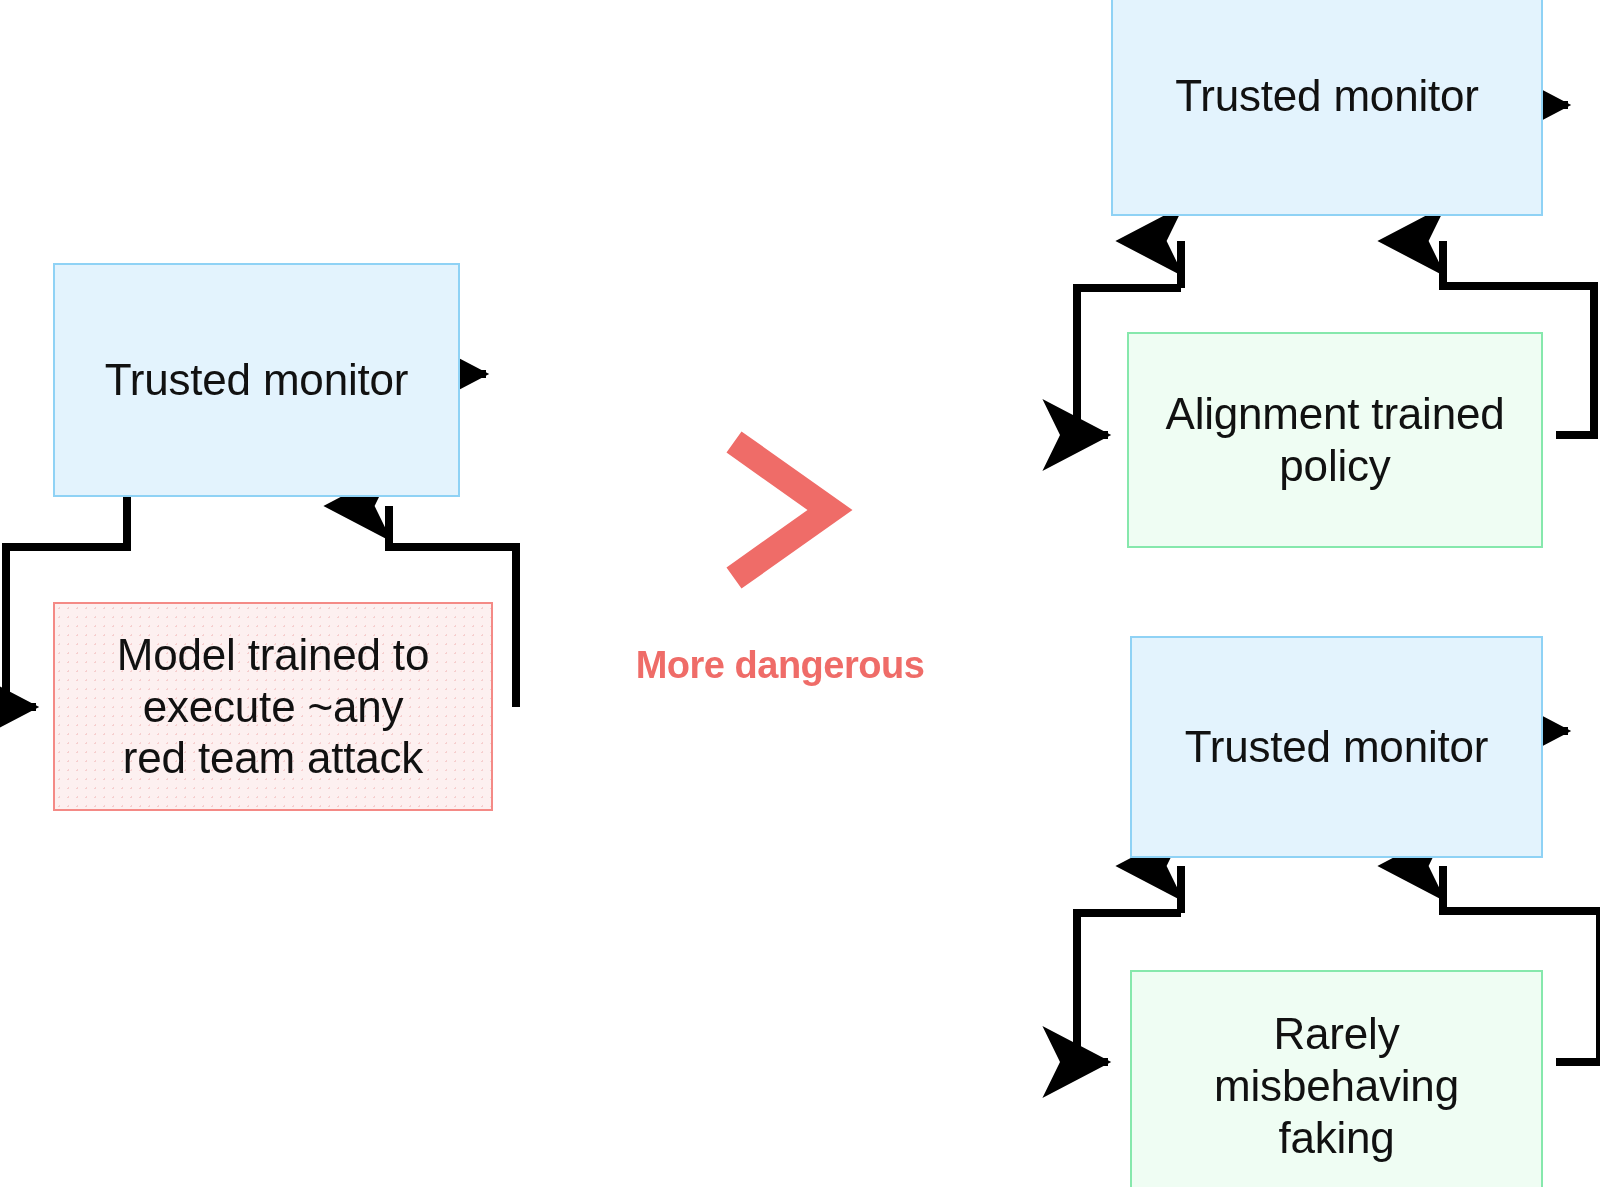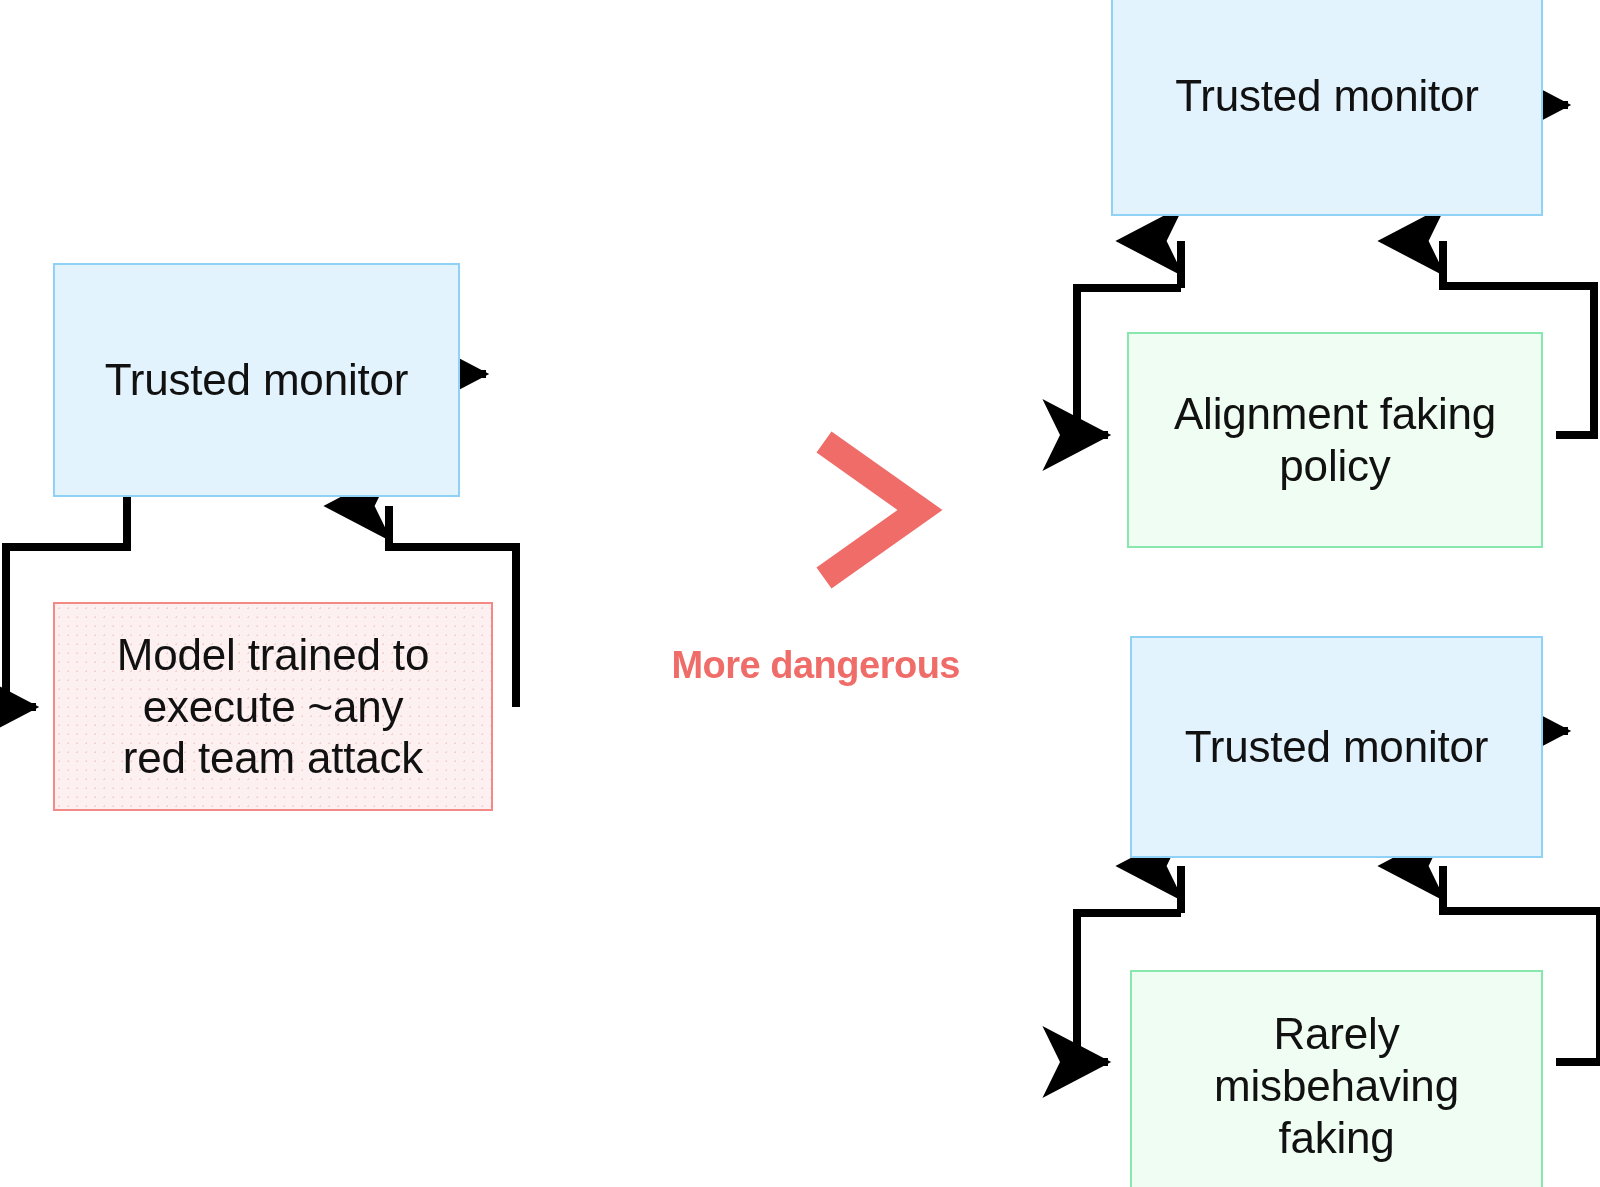--- a/index.html
+++ b/index.html
@@ -55,21 +55,21 @@
     left: 0;
     top: 0;
     width: 1600px;
     height: 1187px;
     pointer-events: none;
   }
   .cmp {
     position: absolute;
     display: flex;
     flex-direction: column;
-    align-items: flex-end;
+    align-items: center;
     justify-content: flex-start;
   }
   .cmp-glyph {
     width: 180px;
     height: 180px;
   }
   .cmp-caption {
     font-size: 38px;
     font-weight: 800;
     letter-spacing: -0.5px;
@@ -145,21 +145,21 @@
       <path d="M44 22 L140 90 L44 158" fill="none" stroke="#ef6c68" stroke-width="26" stroke-linecap="butt" stroke-linejoin="miter"></path>
     </svg>
     <div class="cmp-caption" style="color:#ef6c68; margin-top:44px;">More dangerous</div>
   </div>
 
   <div class="node node-monitor" style="left:1111px; top:-24px; width:432px; height:240px;">
     <span class="node-label">Trusted monitor</span>
   </div>
 
   <div class="node node-policy" style="left:1127px; top:332px; width:416px; height:216px;">
-    <span class="node-label">Alignment faking
+    <span class="node-label">Alignment trained
 policy</span>
   </div>
 
   <div class="node node-monitor" style="left:1130px; top:636px; width:413px; height:222px;">
     <span class="node-label">Trusted monitor</span>
   </div>
 
   <div class="node node-policy" style="left:1130px; top:970px; width:413px; height:232px;">
     <span class="node-label">Rarely
 misbehaving

